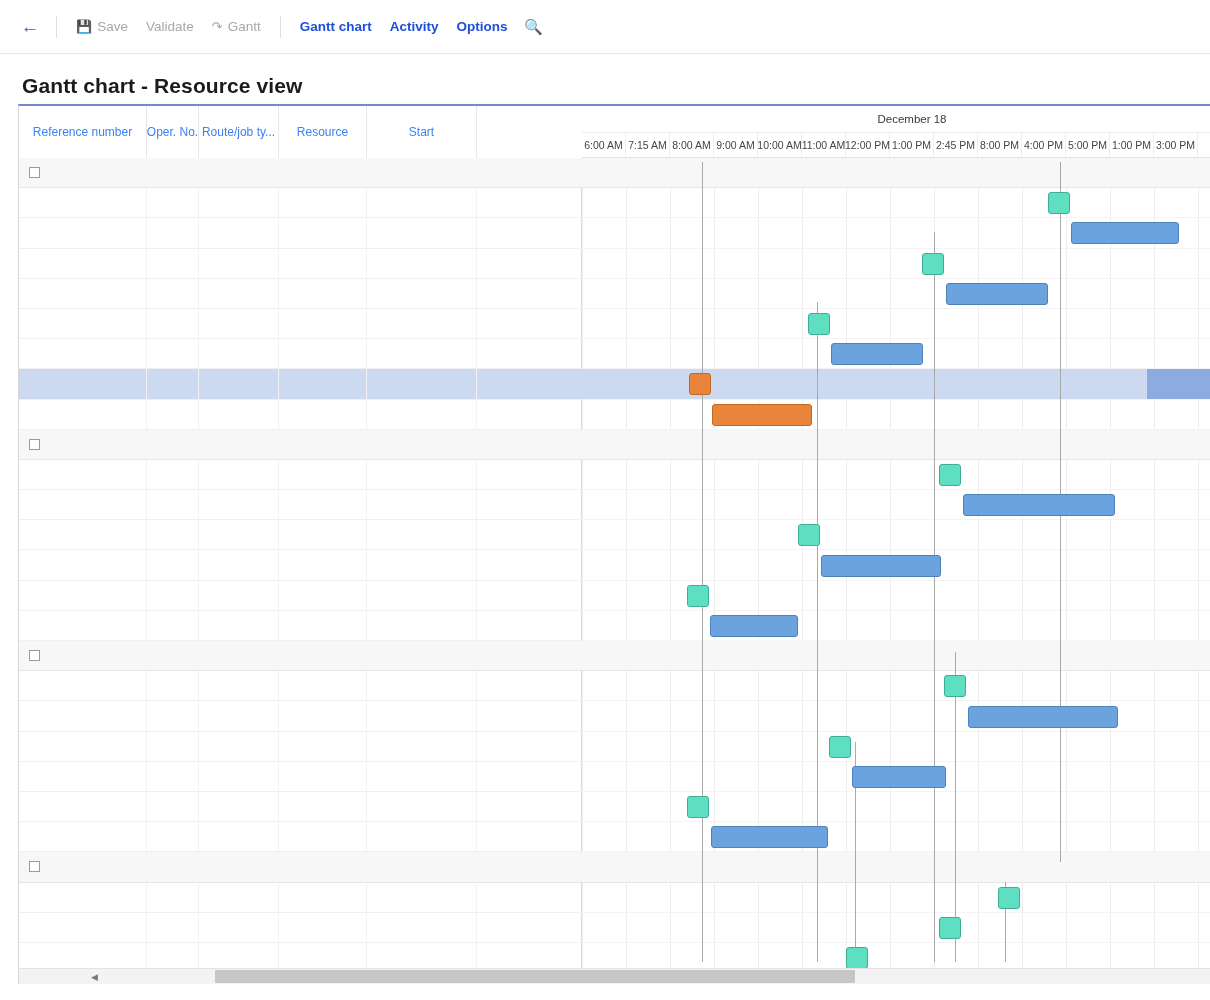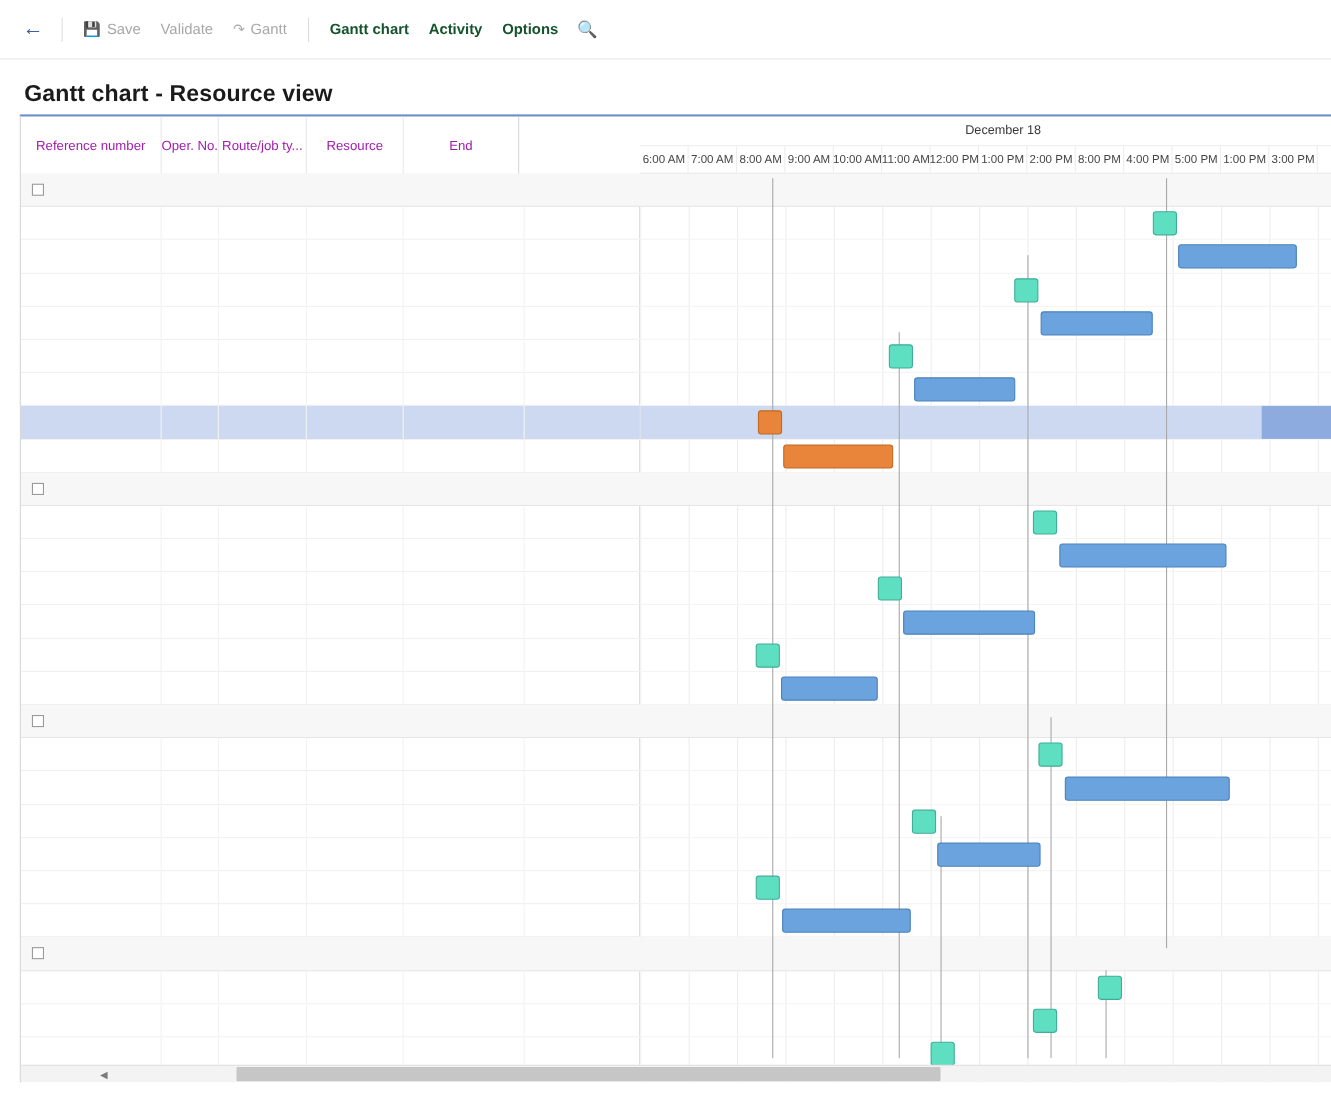--- a/index.html
+++ b/index.html
@@ -27,21 +27,21 @@
   }
   .cmd-sep {
     width: 1px; height: 22px; background: #dedede; margin: 0 10px;
   }
   .cmd-item {
     display: flex; align-items: center; gap: 5px;
     padding: 5px 9px; font-size: 13.5px; white-space: nowrap;
     cursor: pointer; border-radius: 2px;
   }
   .cmd-item.disabled { color: #a8a8a8; }
-  .cmd-item.strong { color: #14532d; font-weight: 600; }
+  .cmd-item.strong { color: #1d4ed8; font-weight: 600; }
   .cmd-icon { font-size: 13px; display: inline-block; }
   .cmd-search {
     color: #3b5fa8; font-size: 15px; padding: 5px 8px; cursor: pointer;
   }
 
   
   #page-title {
     font-size: 21px;
     font-weight: 600;
     color: #1b1b1b;
@@ -62,21 +62,21 @@
 
   
   #header-band { display: flex; height: 52px; border-bottom: 1px solid #e3e3e3; }
 
   .grid-head {
     width: 563px; flex: 0 0 563px;
     display: flex; height: 52px; background: #ffffff;
   }
   .gh-cell {
     display: flex; align-items: center; justify-content: center;
-    font-size: 12px; color: #a21caf;
+    font-size: 12px; color: #3b82f6;
     border-right: 1px solid #e8e8e8;
     height: 100%; overflow: hidden; white-space: nowrap;
   }
   .c-ref   { width: 128px; }
   .c-oper  { width: 52px; }
   .c-route { width: 80px; }
   .c-res   { width: 88px; }
   .c-start { width: 110px; }
   .c-end   { width: 105px; border-right: 1px solid #d8d8d8; }
 
@@ -237,34 +237,34 @@
 <div id="page-title">Gantt chart - Resource view</div>
 
 <div id="gantt-frame">
 
   <div id="header-band">
     <div class="grid-head">
       <div class="gh-cell c-ref">Reference number</div>
       <div class="gh-cell c-oper">Oper. No.</div>
       <div class="gh-cell c-route">Route/job ty...</div>
       <div class="gh-cell c-res">Resource</div>
-      <div class="gh-cell c-end">End</div>
+      <div class="gh-cell c-start">Start</div>
     </div>
     <div class="time-head">
       <div class="time-day">December 18</div>
       <div class="time-hours" id="time-hours">
           <div class="th-cell">6:00 AM</div>
-          <div class="th-cell">7:00 AM</div>
+          <div class="th-cell">7:15 AM</div>
           <div class="th-cell">8:00 AM</div>
           <div class="th-cell">9:00 AM</div>
           <div class="th-cell">10:00 AM</div>
           <div class="th-cell">11:00 AM</div>
           <div class="th-cell">12:00 PM</div>
           <div class="th-cell">1:00 PM</div>
-          <div class="th-cell">2:00 PM</div>
+          <div class="th-cell">2:45 PM</div>
           <div class="th-cell">8:00 PM</div>
           <div class="th-cell">4:00 PM</div>
           <div class="th-cell">5:00 PM</div>
           <div class="th-cell">1:00 PM</div>
           <div class="th-cell">3:00 PM</div>
           <div class="th-cell">8:0</div>
         </div>
     </div>
   </div>
 

